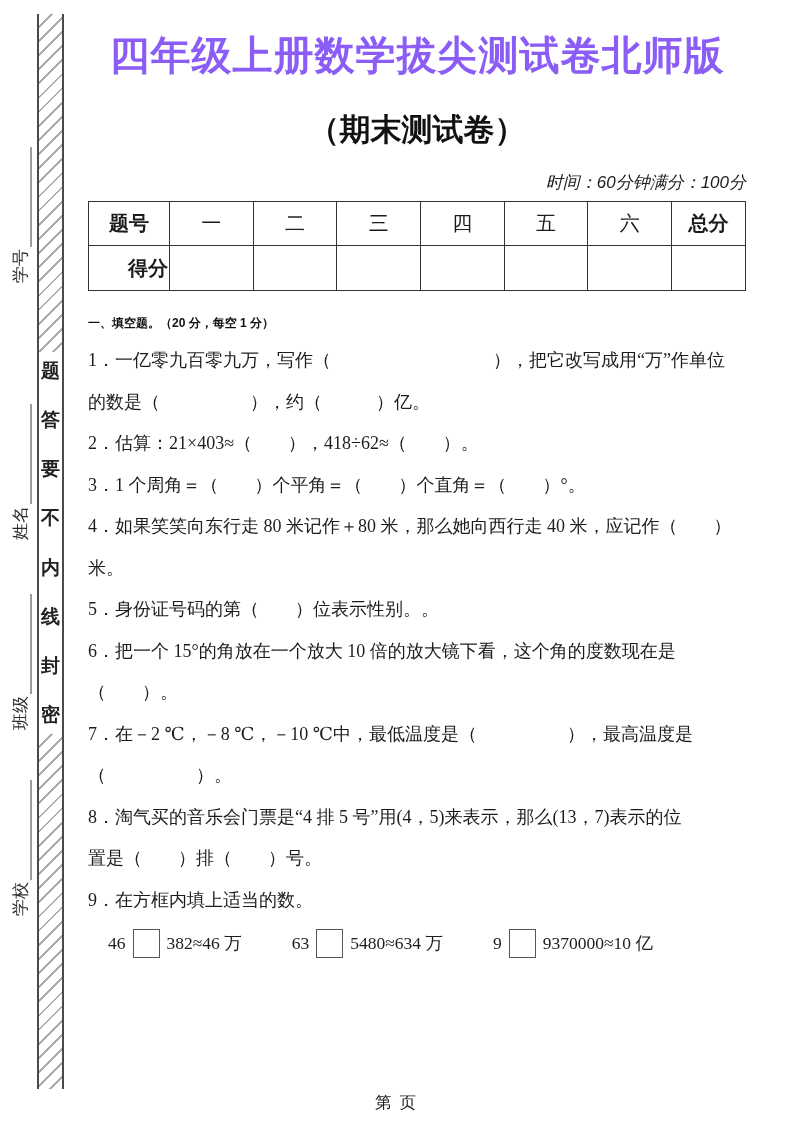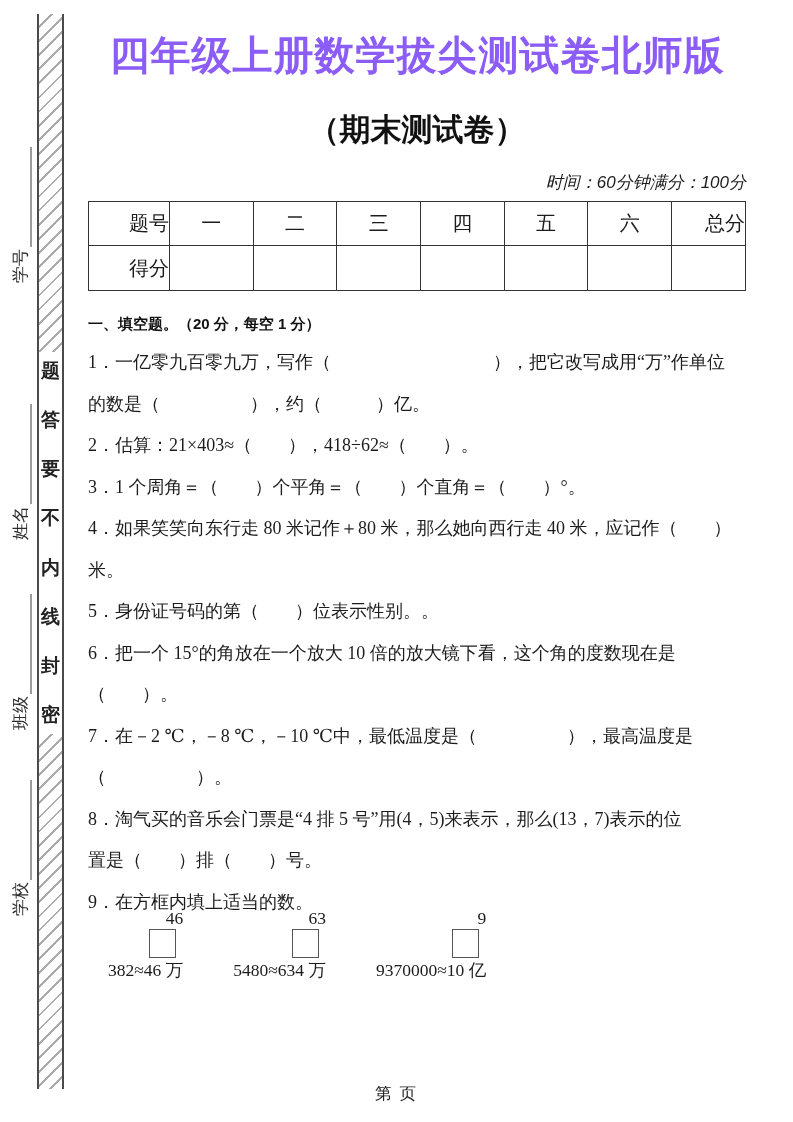--- a/index.html
+++ b/index.html
@@ -78,48 +78,47 @@
     border-collapse:collapse; table-layout:fixed;
   }
   table.score td {
     border:1.8px solid #333;
     text-align:center; vertical-align:middle;
     font-size:20px; height:44px;
   }
   table.score tr.score-row td { height:45px;padding-left:38px; }
   table.score td.lab {
     font-family:"Liberation Sans","DejaVu Sans",sans-serif;
-    font-weight:400;
-    text-align:right;
+    font-weight:700;
   }
 
   .section-heading {
     margin-top:24px;
     font-family:"Liberation Sans","DejaVu Sans",sans-serif;
-    font-weight:700; font-size:15px; color:#111;
+    font-weight:700; font-size:12px; color:#111;
   }
 
   .questions { margin-top:8px; font-size:18px; }
   .qline { height:41.5px; line-height:41.5px; white-space:nowrap; }
 
   .q9-row {
     margin-top:1px; height:42px;
     display:flex; align-items:center;
     padding-left:20px; gap:50px;
     font-size:17.5px; white-space:nowrap;
   }
-  .q9-item { display:flex; align-items:flex-end;flex-direction:column; }
+  .q9-item { display:flex; align-items:center; }
   .fill-box {
     display:inline-block; width:27px; height:29px;
     border:1.5px solid #555; background:#fff;
     margin:0 7px;
   }
 
   .footer {
-    position:absolute; left:0; right:0; bottom:17px;
+    position:absolute; left:0; right:0; bottom:8px;
     text-align:center; font-size:16.5px; color:#222;
     letter-spacing:2px;
   }
 </style>
 </head>
 <body>
 
 <div class="page">
 
   <div id="side-labels">

